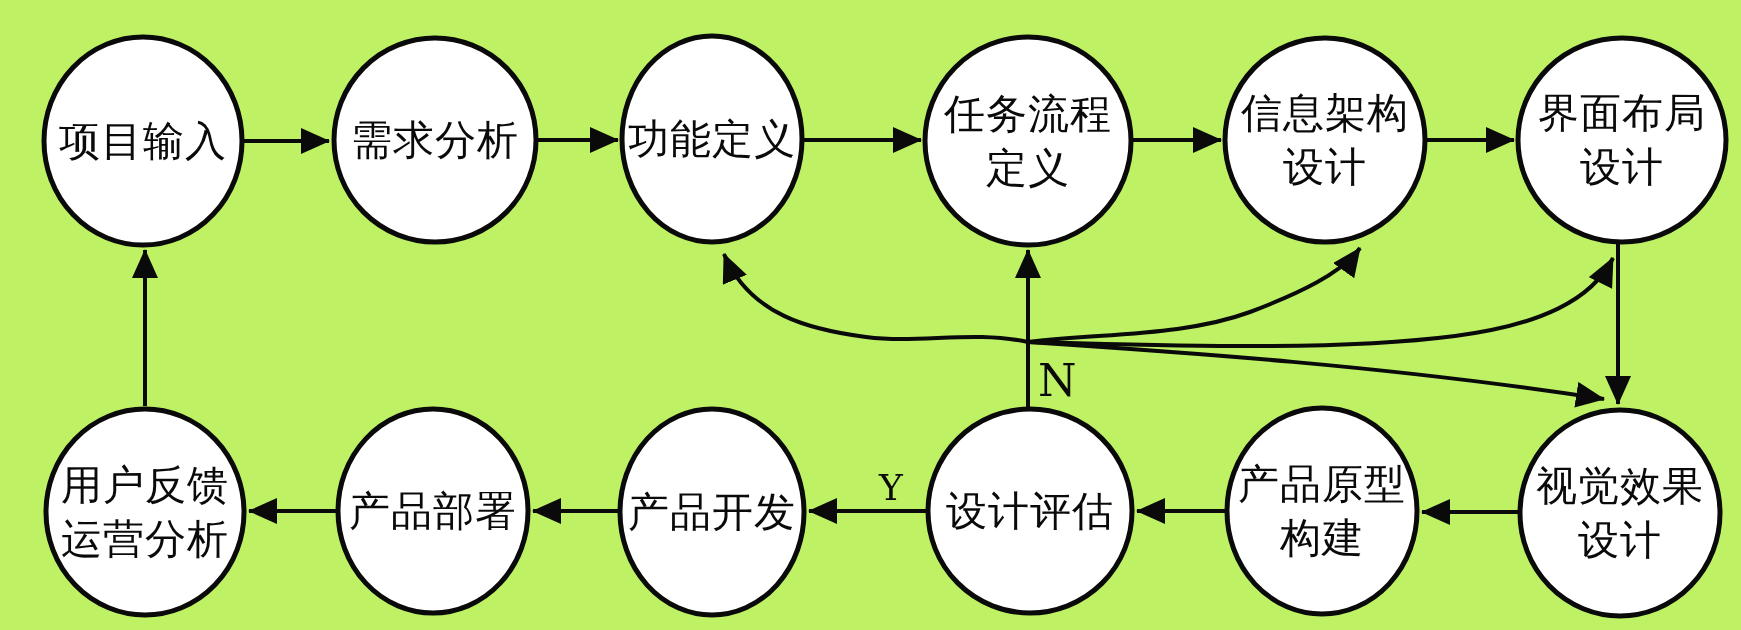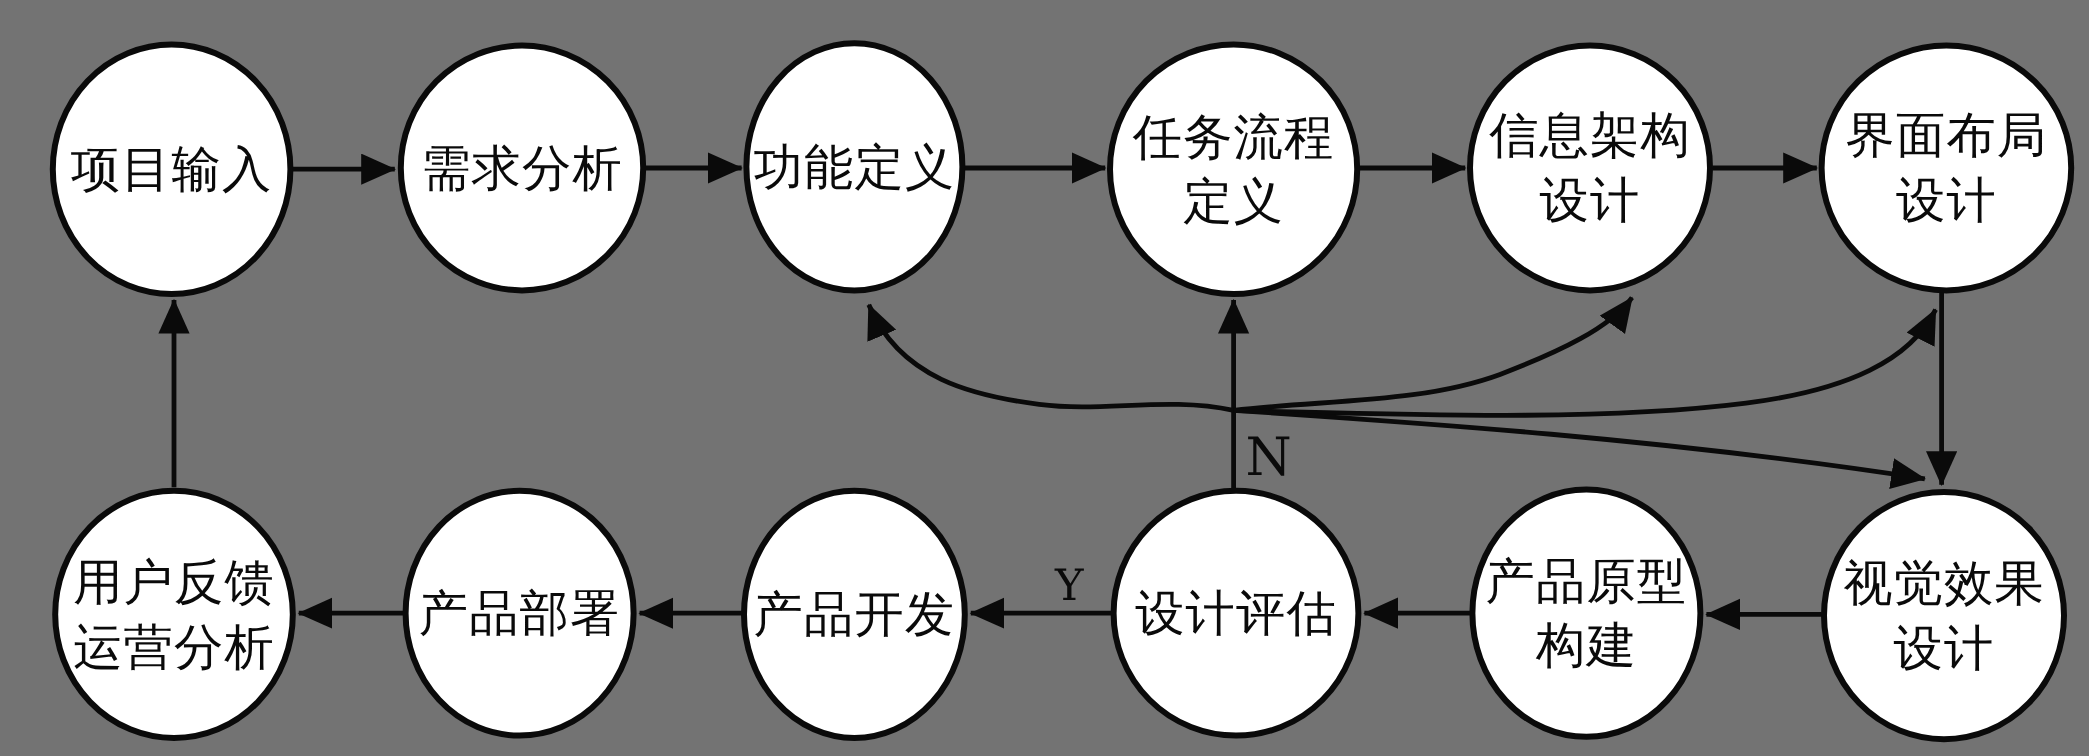--- a/index.html
+++ b/index.html
@@ -4,21 +4,21 @@
 <style>
   html, body {
     margin: 0;
     padding: 0;
     background: #ffffff;
   }
   .stage {
     position: relative;
     width: 1741px;
     height: 630px;
-    background: #737373;
+    background: #bef264;
     overflow: hidden;
   }
   svg { display: block; }
   .node-ellipse {
     fill: #ffffff;
     stroke: #0a0a0a;
     stroke-width: 5;
   }
   .edge {
     fill: none;

